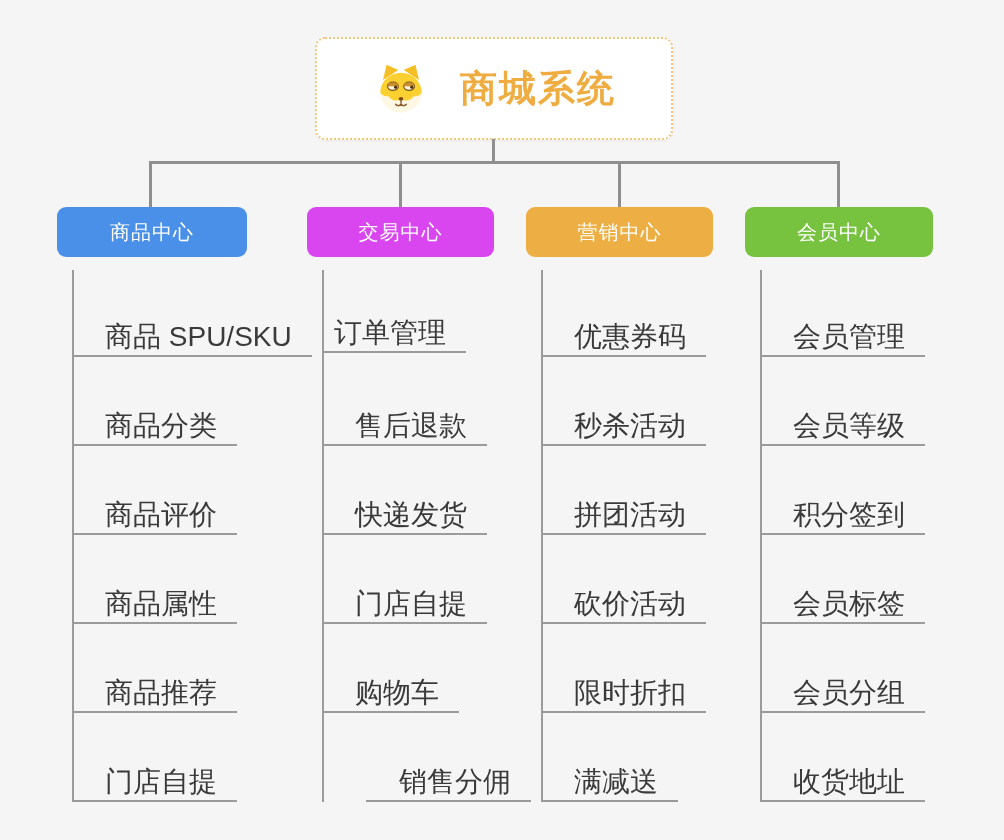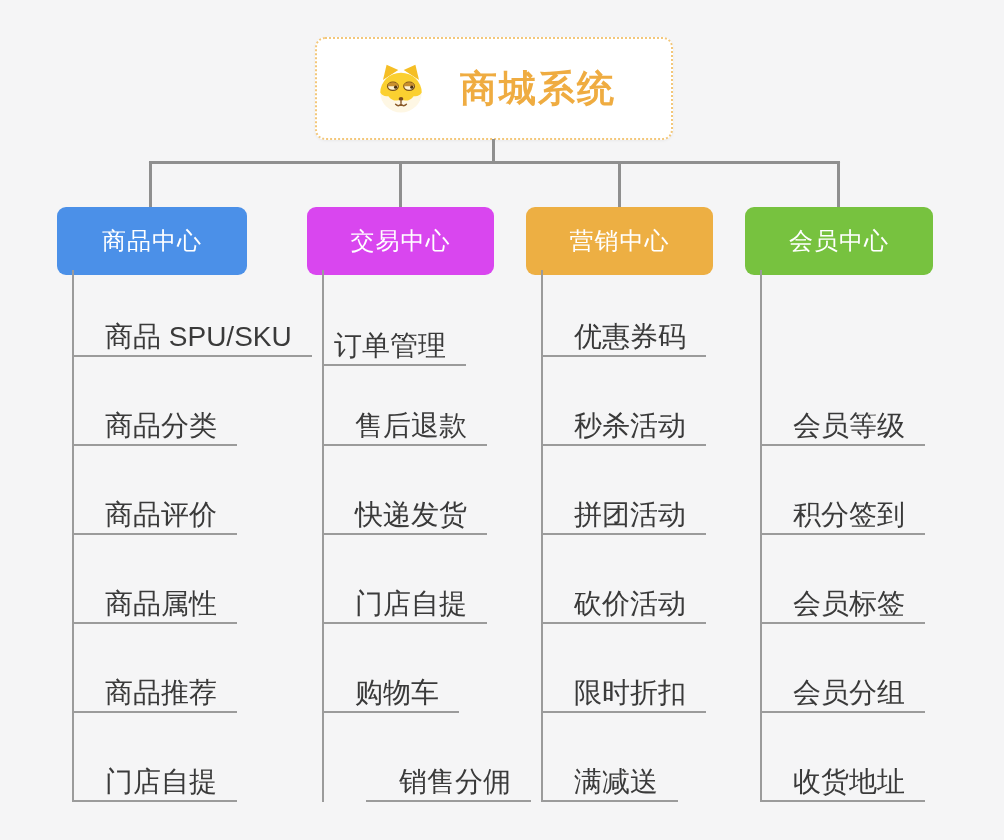--- a/index.html
+++ b/index.html
@@ -37,24 +37,24 @@
   .c-h{left:149px;top:161px;width:691px;height:3px;border-radius:2px;}
   .c-drop{top:161px;width:3px;height:46px;}
   .c-d1{left:149px;} .c-d2{left:399px;} .c-d3{left:618px;} .c-d4{left:837px;}
   
   .branch{position:absolute;top:207px;height:600px;}
   .branch.b0{left:57px;width:190px;}
   .branch.b1{left:307px;width:187px;}
   .branch.b2{left:526px;width:187px;}
   .branch.b3{left:745px;width:188px;}
   .branch-box{
-    position:absolute;left:0;top:0;right:0;height:68px;
+    position:absolute;left:0;top:0;right:0;height:50px;
     border-radius:9px;
     display:flex;align-items:center;justify-content:center;
-    color:#ffffff;font-size:24px;letter-spacing:1px;
+    color:#ffffff;font-size:20px;letter-spacing:1px;
     white-space:nowrap;
   }
   .spine{
     position:absolute;left:15px;top:63px;width:2px;height:532px;
     background:#9b9b9b;
   }
   .sub-topic{
     position:absolute;left:15px;
     padding:0 20px 4px 33px;
     border-bottom:2px solid #9b9b9b;
@@ -101,40 +101,41 @@
   <div class="sub-topic" style="top: 116px;">商品 SPU/SKU</div>
       <div class="sub-topic" style="top: 205px;">商品分类</div>
       <div class="sub-topic" style="top: 294px;">商品评价</div>
       <div class="sub-topic" style="top: 383px;">商品属性</div>
       <div class="sub-topic" style="top: 472px;">商品推荐</div>
       <div class="sub-topic" style="top: 561px;">门店自提</div>
     </div>
   <div class="branch b1">
     <div class="branch-box" style="background: #d946ef;">交易中心</div>
     <div class="spine"></div>
-  <div class="sub-topic" style="top: 125px; padding-left: 12px;">订单管理</div>
+  <div class="sub-topic" style="top: 112px; padding-left: 12px;">订单管理</div>
       <div class="sub-topic" style="top: 205px;">售后退款</div>
       <div class="sub-topic" style="top: 294px;">快递发货</div>
       <div class="sub-topic" style="top: 383px;">门店自提</div>
       <div class="sub-topic" style="top: 472px;">购物车</div>
       <div class="sub-topic" style="top: 561px; margin-left: 44px;">销售分佣</div>
     </div>
   <div class="branch b2">
     <div class="branch-box" style="background: rgb(237, 175, 67);">营销中心</div>
     <div class="spine"></div>
   <div class="sub-topic" style="top: 116px;">优惠券码</div>
       <div class="sub-topic" style="top: 205px;">秒杀活动</div>
       <div class="sub-topic" style="top: 294px;">拼团活动</div>
       <div class="sub-topic" style="top: 383px;">砍价活动</div>
       <div class="sub-topic" style="top: 472px;">限时折扣</div>
       <div class="sub-topic" style="top: 561px;">满减送</div>
     </div>
   <div class="branch b3">
     <div class="branch-box" style="background: rgb(119, 194, 63);">会员中心</div>
     <div class="spine"></div>
+  <div class="sub-topic" style="top: 116px;">会员管理</div>
       <div class="sub-topic" style="top: 205px;">会员等级</div>
       <div class="sub-topic" style="top: 294px;">积分签到</div>
       <div class="sub-topic" style="top: 383px;">会员标签</div>
       <div class="sub-topic" style="top: 472px;">会员分组</div>
       <div class="sub-topic" style="top: 561px;">收货地址</div>
     </div>
 
 </div>
 
 </body></html>

